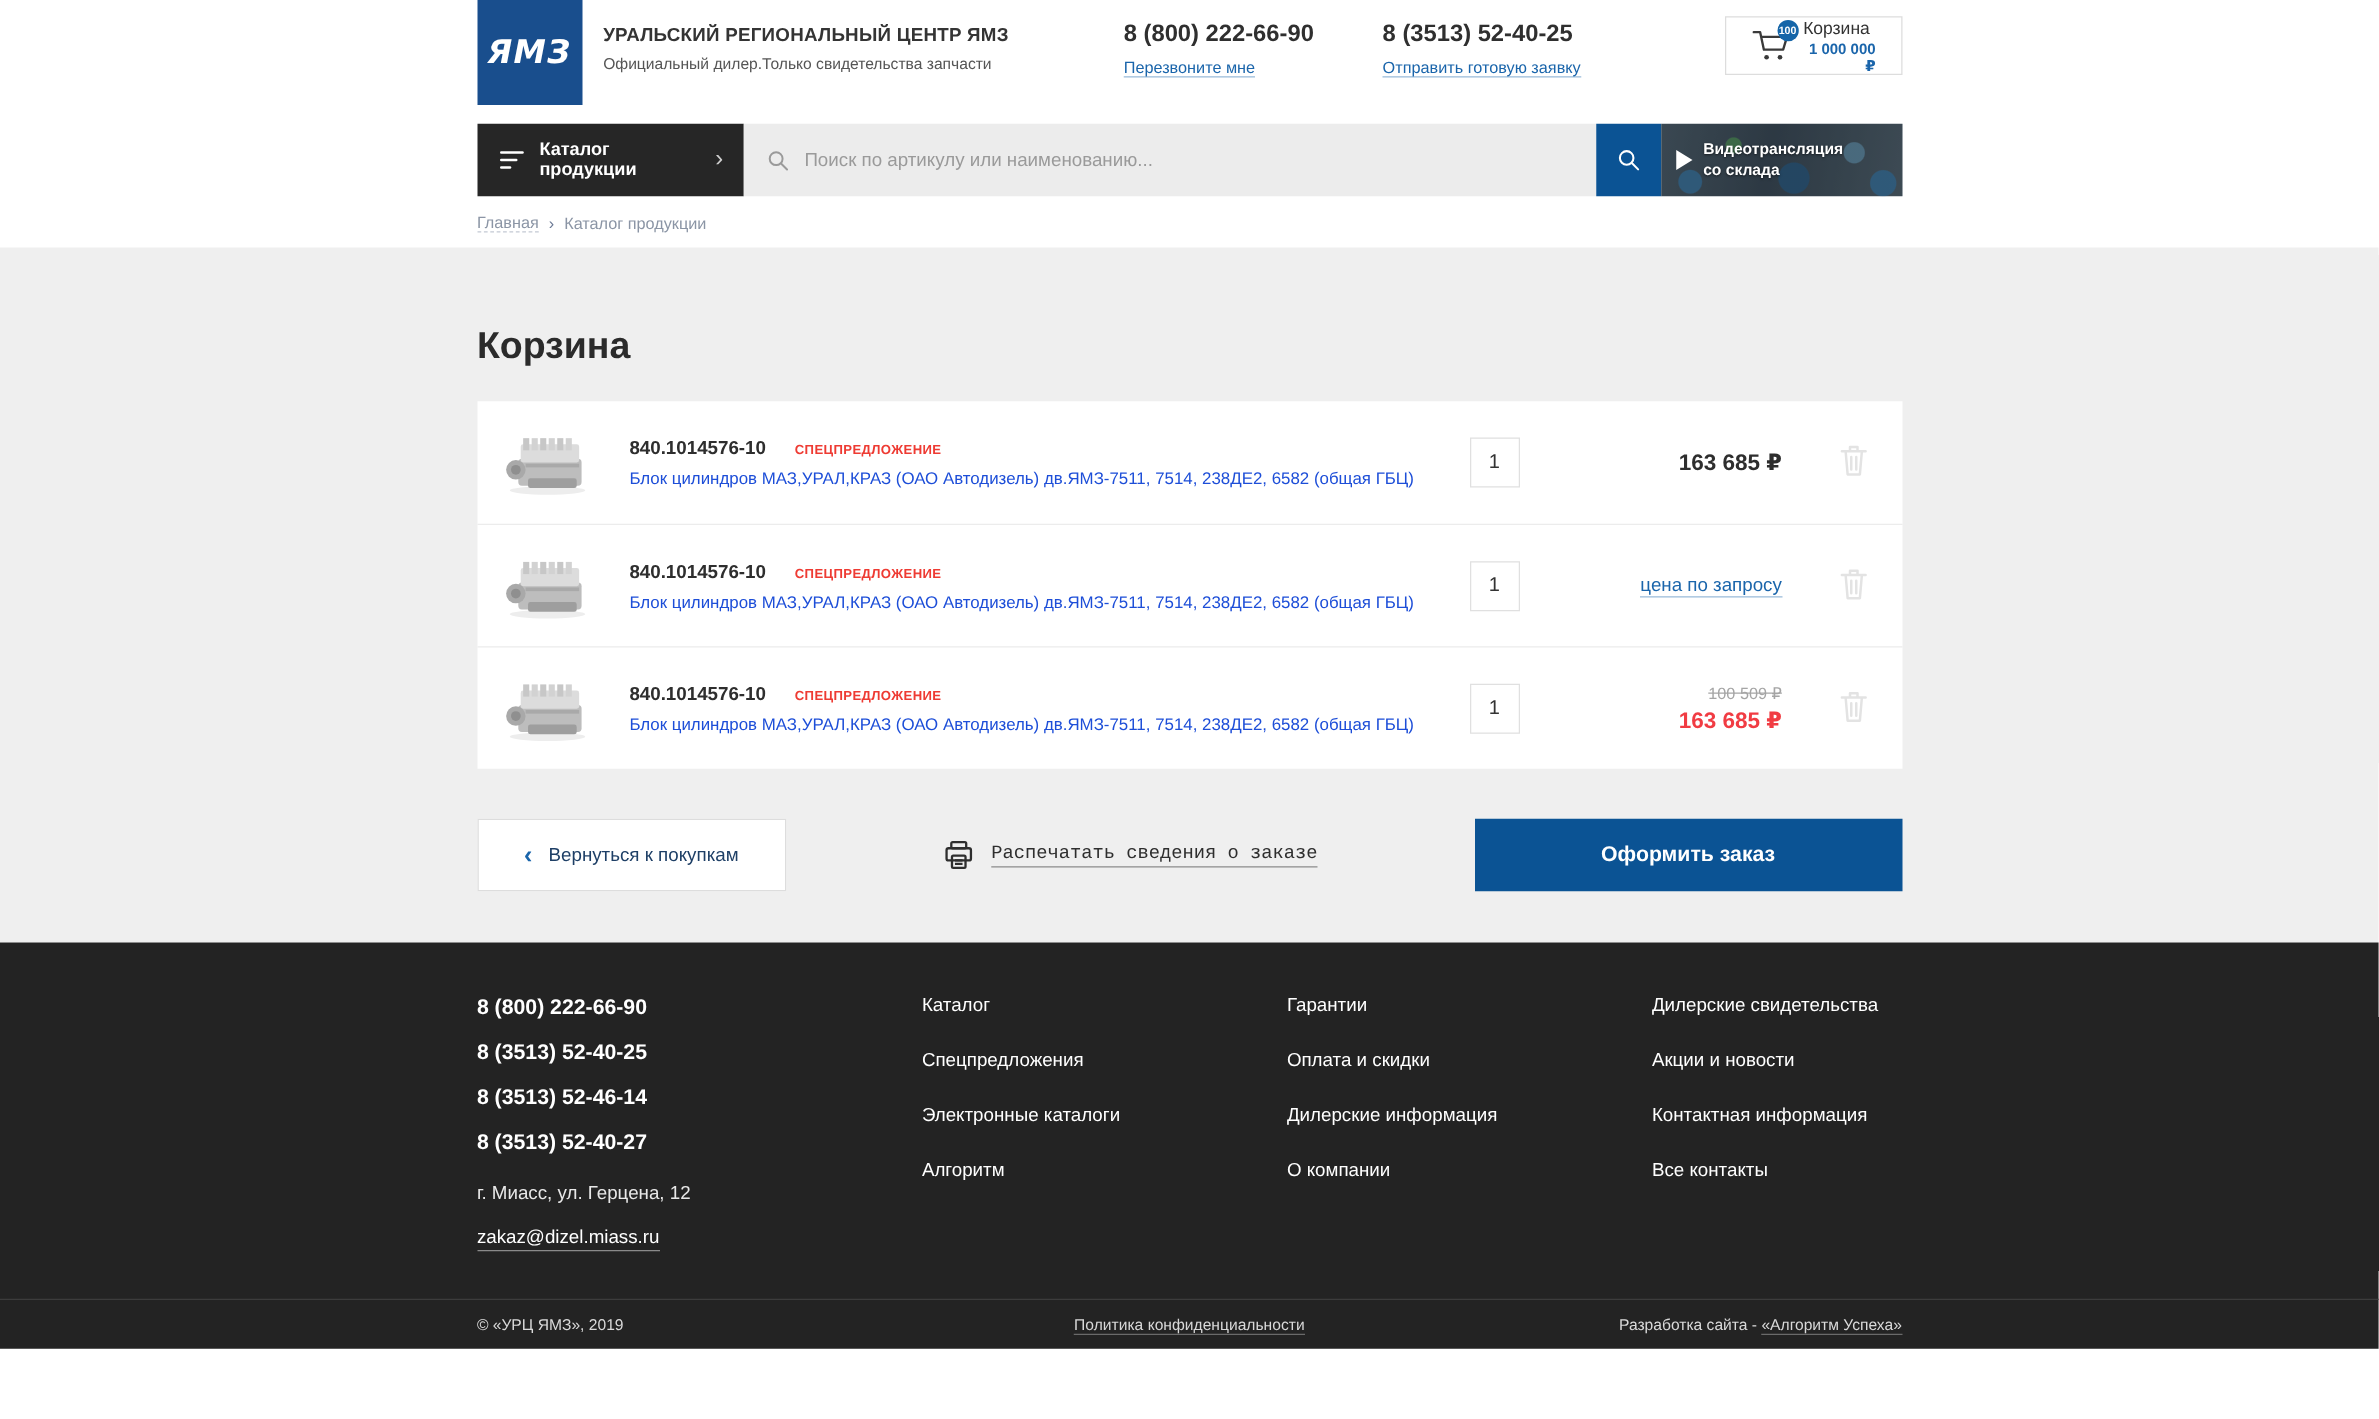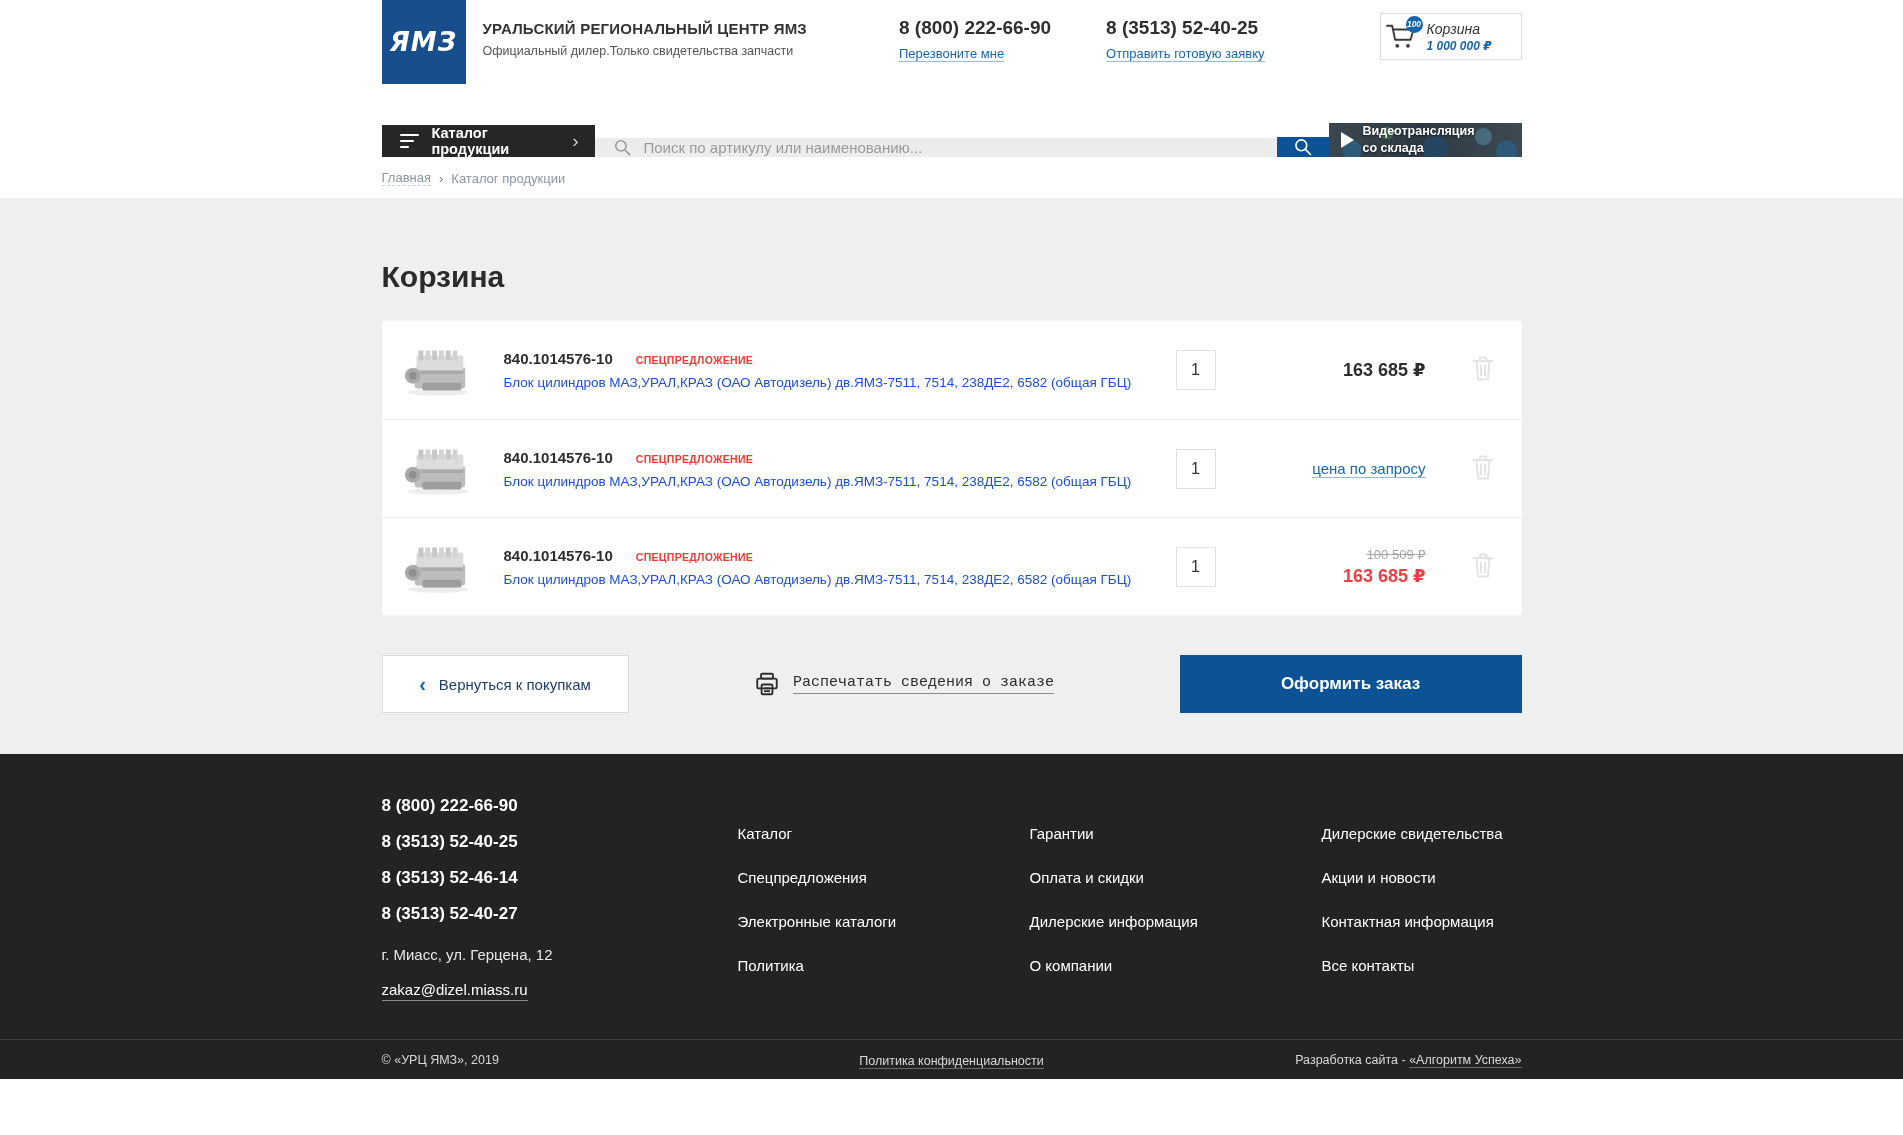--- a/index.html
+++ b/index.html
@@ -13,36 +13,36 @@
     --page-gray:#efefef;
     --footer-dark:#232323;
   }
   *{margin:0;padding:0;box-sizing:border-box;}
   html,body{background:#fff;}
   body{
     width:1903px;height:1135px;overflow:hidden;
     font-family:"Liberation Sans","DejaVu Sans",sans-serif;
     color:var(--text-dark);
   }
-  .container{width:1140px;margin:0 auto;position:relative;align-items:flex-end;}
+  .container{width:1140px;margin:0 auto;position:relative;}
 
   
   .header-top{height:85px;background:#fff;}
   .header-top .container{display:flex;align-items:flex-start;height:85px;}
   .logo{width:84px;height:84px;background:var(--logo-blue);display:flex;align-items:center;justify-content:center;flex:0 0 auto;cursor:pointer;}
   .logo span{color:#fff;font-weight:bold;font-style:italic;font-size:26px;letter-spacing:1px;font-family:"DejaVu Sans",sans-serif;}
   .brand-text{margin-left:17px;padding-top:20px;}
   .brand-title{font-size:15px;font-weight:bold;color:#343434;letter-spacing:.2px;}
   .brand-sub{font-size:12.5px;color:#555;margin-top:7px;}
   .phone-block{padding-top:17px;}
   .phone-block.first{margin-left:92px;}
   .phone-block.second{margin-left:55px;}
   .phone-number{font-size:19px;font-weight:bold;color:#2f2f2f;white-space:nowrap;}
   .phone-link{display:inline-block;margin-top:7px;font-size:13px;color:var(--link-blue);text-decoration:none;border-bottom:1px solid rgba(26,101,171,.45);cursor:pointer;}
-  .cart-widget{margin-left:auto;margin-top:13px;width:142px;height:47px;border:1px solid #ddd;background:#fff;display:flex;align-items:center;padding:0 4px;cursor:pointer;font-style:italic;}
+  .cart-widget{margin-left:auto;margin-top:13px;width:142px;height:47px;border:1px solid #ddd;background:#fff;display:flex;align-items:center;padding:0 20px;cursor:pointer;}
   .cart-icon-wrap{position:relative;width:34px;height:30px;flex:0 0 auto;}
   .cart-badge{position:absolute;top:-6px;right:-4px;background:#1565a8;color:#fff;font-size:8.5px;font-weight:bold;border-radius:50%;width:17px;height:17px;line-height:17px;text-align:center;}
   .cart-texts{margin-left:8px;}
   .cart-label{font-size:14px;color:#333;}
   .cart-amount{font-size:12px;font-weight:bold;color:var(--link-blue);margin-top:2px;text-align:right;}
 
   
   .nav-row{margin-top:14px;}
   .nav-row .container{display:flex;height:58px;}
   .catalog-btn{width:213px;background:#262626;color:#fff;display:flex;align-items:center;padding:0 16px 0 18px;cursor:pointer;flex:0 0 auto;}
@@ -358,21 +358,21 @@
         <div class="f-phone">8 (3513) 52-40-25</div>
         <div class="f-phone">8 (3513) 52-46-14</div>
         <div class="f-phone">8 (3513) 52-40-27</div>
         <div class="f-address">г. Миасс, ул. Герцена, 12</div>
         <a class="f-email">zakaz@dizel.miass.ru</a>
       </div>
       <div class="f-col">
         <a class="f-link">Каталог</a>
         <a class="f-link">Спецпредложения</a>
         <a class="f-link">Электронные каталоги</a>
-        <a class="f-link">Политика</a>
+        <a class="f-link">Алгоритм</a>
       </div>
       <div class="f-col">
         <a class="f-link">Гарантии</a>
         <a class="f-link">Оплата и скидки</a>
         <a class="f-link">Дилерские информация</a>
         <a class="f-link">О компании</a>
       </div>
       <div class="f-col last">
         <a class="f-link">Дилерские свидетельства</a>
         <a class="f-link">Акции и новости</a>

